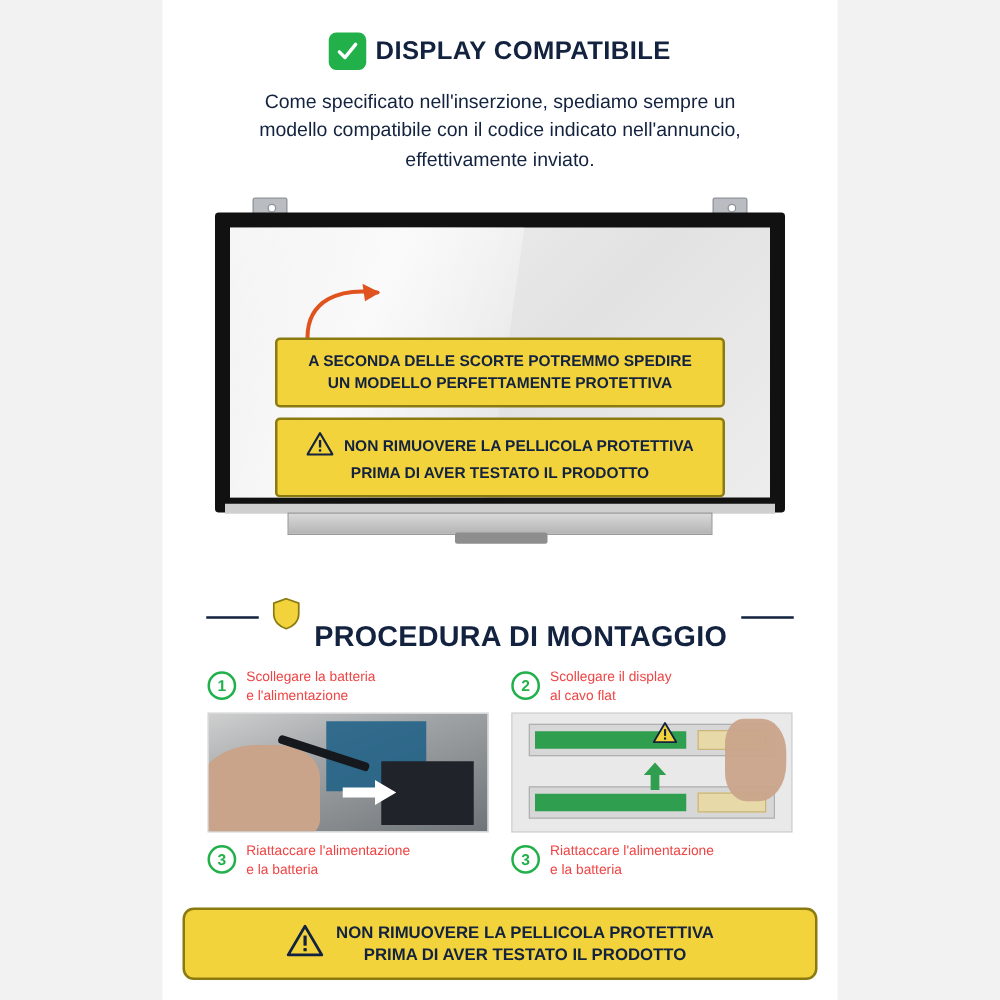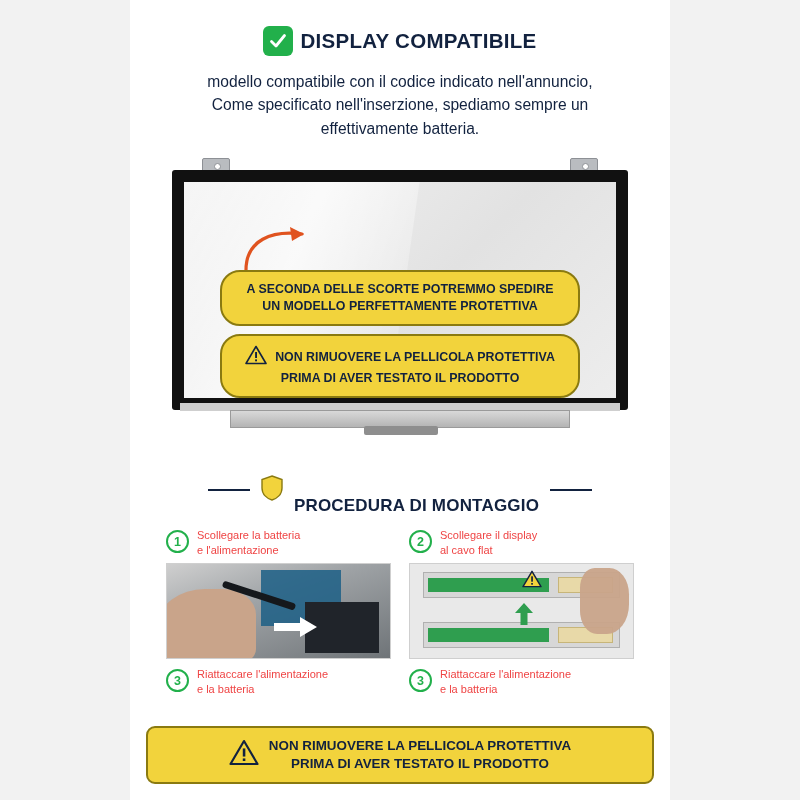--- a/index.html
+++ b/index.html
@@ -120,21 +120,21 @@
     height: 160%;
     background: linear-gradient(105deg, rgba(255,255,255,0.0) 0%, rgba(255,255,255,0.75) 50%, rgba(255,255,255,0.0) 100%);
     transform: rotate(8deg);
   }
   .callout {
     position: absolute;
     left: 36px;
     right: 36px;
     background: #f2d33c;
     border: 2px solid #8a7a10;
-    border-radius: 20px;
+    border-radius: 4px;
     text-align: center;
     color: #12223f;
     font-weight: bold;
     font-size: 12.4px;
     line-height: 1.35;
     padding: 9px 6px;
     box-sizing: border-box;
   }
   .callout.one { top: 88px; }
   .callout.two { top: 152px; }
@@ -187,21 +187,21 @@
     gap: 11px;
     margin-top: 6px;
   }
   .proc-head .rule {
     flex: 1 1 auto;
     height: 2px;
     background: #12223f;
     max-width: 42px;
   }
   .proc-title {
-    font-size: 17px;
+    font-size: 23px;
     font-weight: bold;
     color: #12223f;
     letter-spacing: 0.2px;
     margin-top: 32px;
   }
   .shield { flex: 0 0 auto; }
 
   .steps {
     display: flex;
     gap: 18px;
@@ -373,23 +373,23 @@
     <div class="header-row">
       <span class="check-icon">
         <svg width="20" height="20" viewBox="0 0 20 20" aria-hidden="true">
           <path d="M3.5 10.5 L8 15 L16.5 4.5" fill="none" stroke="#ffffff" stroke-width="2.8" stroke-linecap="round" stroke-linejoin="round"></path>
         </svg>
       </span>
       <span class="header-title">DISPLAY COMPATIBILE</span>
     </div>
 
     <div class="intro">
+      <div>Come specificato nell'inserzione, spediamo sempre un</div>
       <div>modello compatibile con il codice indicato nell'annuncio,</div>
-      <div>Come specificato nell'inserzione, spediamo sempre un</div>
-      <div>effettivamente batteria.</div>
+      <div>effettivamente inviato.</div>
     </div>
 
     <div class="display-wrap">
       <div class="tab left"></div>
       <div class="tab right"></div>
 
       <div class="bezel">
         <div class="screen">
           <div class="screen-sheen"></div>
 

